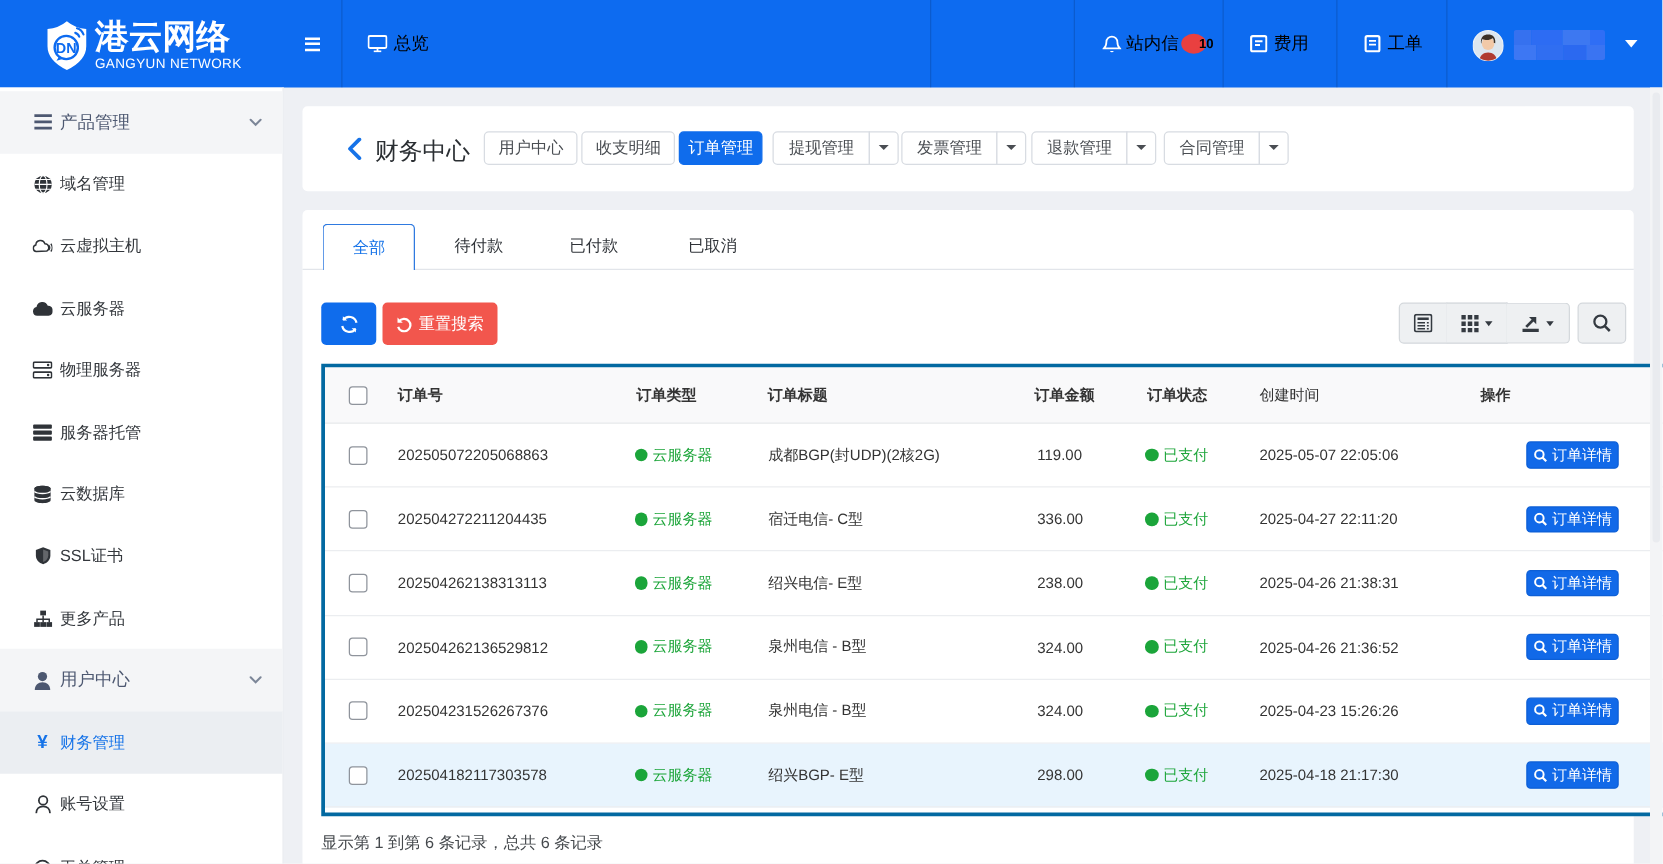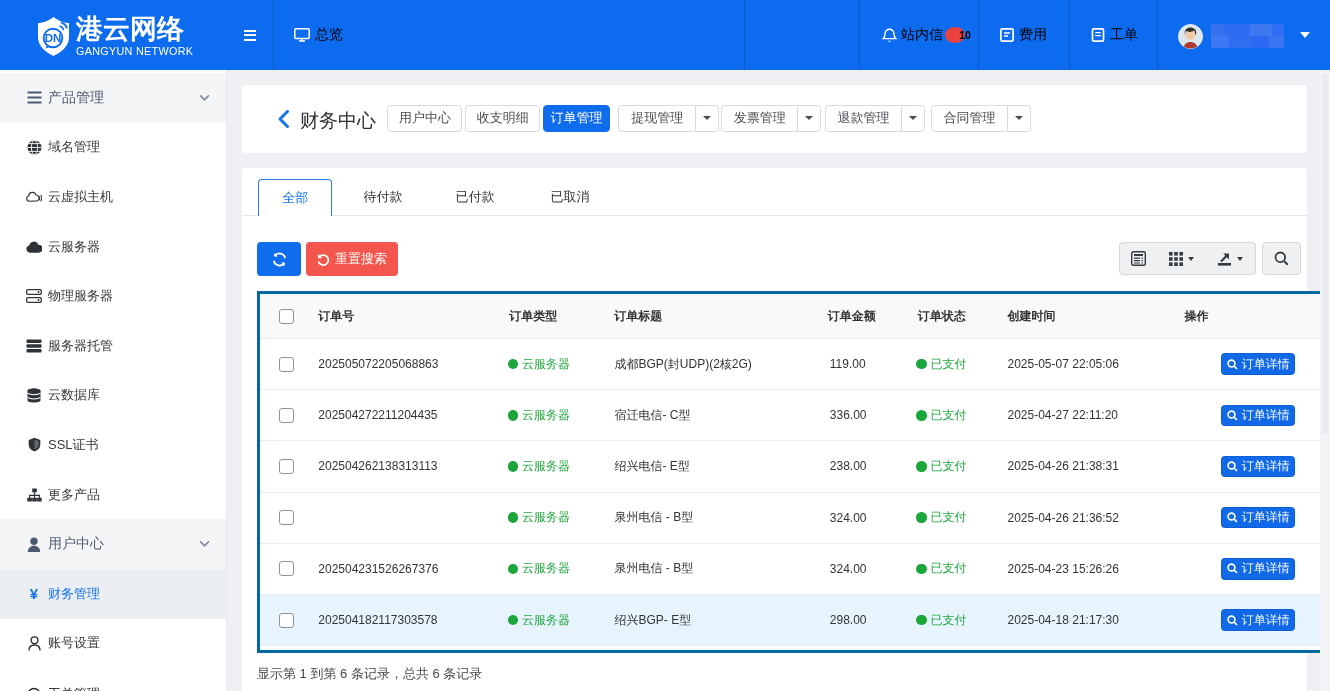--- a/index.html
+++ b/index.html
@@ -374,21 +374,21 @@
 <div id="tbl">
   <div class="trow thead">
     <span class="cell" style="left:19px">
         <span class="cb"></span>
       </span>
     <span class="cell" style="left:58.3px;font-weight:bold">订单号</span>
     <span class="cell" style="left:249.3px;font-weight:bold">订单类型</span>
     <span class="cell" style="left:354.3px;font-weight:bold">订单标题</span>
     <span class="cell" style="left:567.7px;font-weight:bold">订单金额</span>
     <span class="cell" style="left:657.8px;font-weight:bold">订单状态</span>
-    <span class="cell" style="left:747.5px;font-weight:bold">创建时间</span>
+    <span class="cell" style="left:747.5px;font-weight:normal">创建时间</span>
     <span class="cell" style="left:924.4px;font-weight:bold">操作</span>
   </div>
   <div class="trow" style="height:51.2px">
     <span class="cell" style="left:19px">
         <span class="cb"></span>
       </span>
     <span class="cell" style="left:58.3px">202505072205068863</span>
     <span class="cell" style="left:247.5px">
         <span class="dot"></span>
         <span class="green">云服务器</span>
@@ -450,20 +450,21 @@
         <span class="abtn"><svg width="11" height="11" viewBox="0 0 11 11">
             <circle cx="4.5" cy="4.5" r="3.4" fill="none" stroke="#fff" stroke-width="1.6"></circle>
             <path d="M7.1 7.1 L10 10" stroke="#fff" stroke-width="1.7"></path>
           </svg>订单详情</span>
       </span>
   </div>
   <div class="trow" style="height:51.2px">
     <span class="cell" style="left:19px">
         <span class="cb"></span>
       </span>
+    <span class="cell" style="left:58.3px">202504262136529812</span>
     <span class="cell" style="left:247.5px">
         <span class="dot"></span>
         <span class="green">云服务器</span>
       </span>
     <span class="cell" style="left:354.5px">泉州电信 - B型</span>
     <span class="cell" style="left:569.8px">324.00</span>
     <span class="cell" style="left:656px">
         <span class="dot"></span>
         <span class="green">已支付</span>
       </span>

